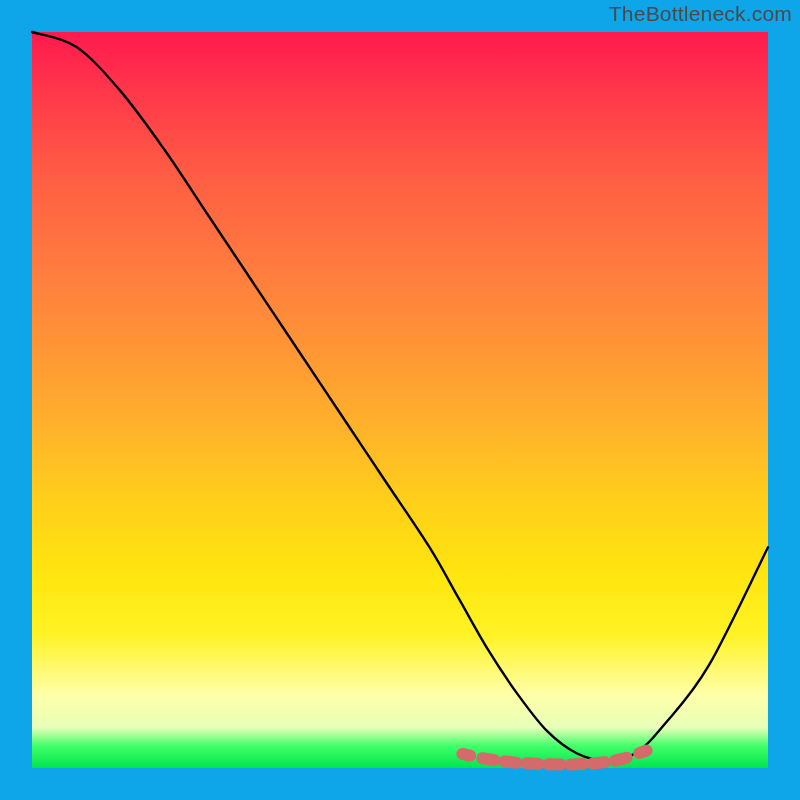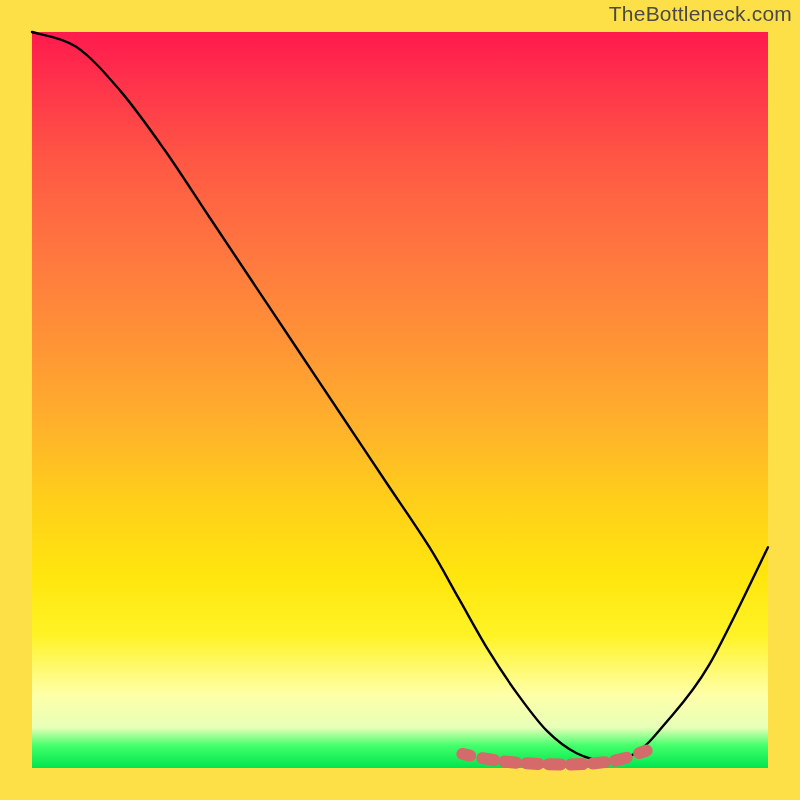--- a/index.html
+++ b/index.html
@@ -8,21 +8,21 @@
     width: 800px;
     height: 800px;
     background: #000000;
     overflow: hidden;
     font-family: Arial, Helvetica, sans-serif;
   }
   .frame {
     position: relative;
     width: 800px;
     height: 800px;
-    background: #fde047;
+    background: #0ea5e9;
   }
   .watermark {
     position: absolute;
     top: 2px;
     right: 8px;
     color: #4a4a4a;
     font-size: 21px;
     font-weight: 400;
     letter-spacing: 0.2px;
     user-select: none;

